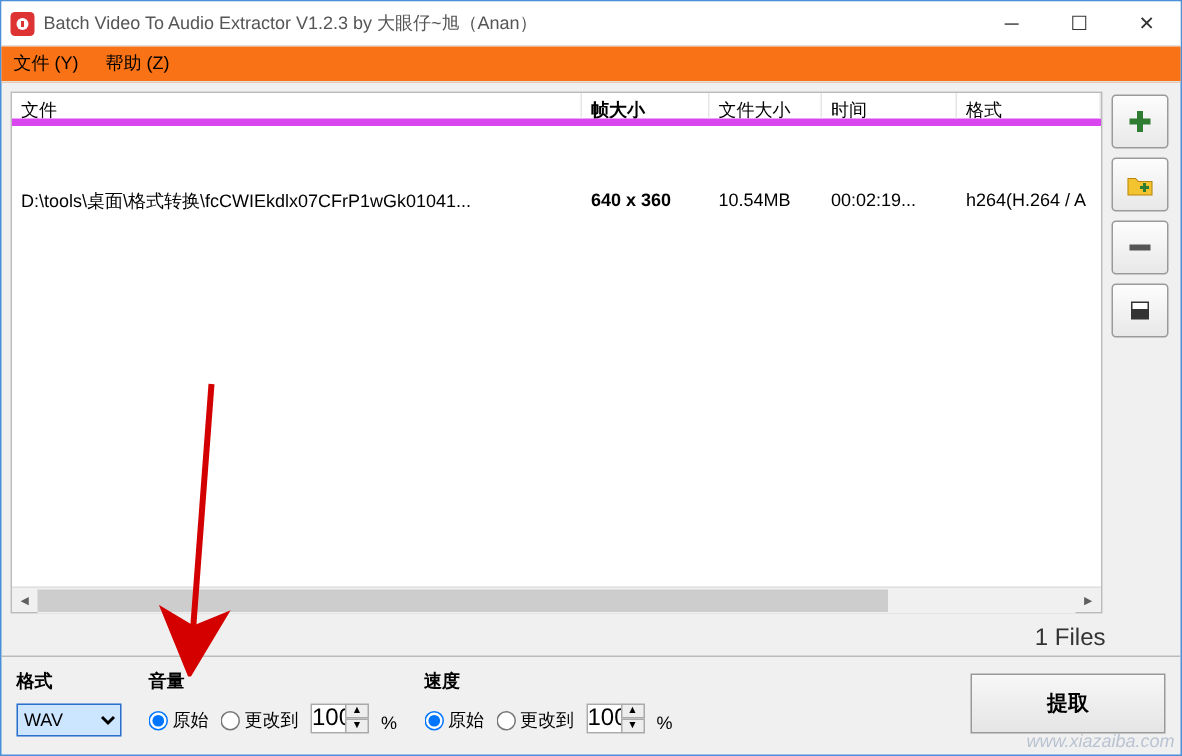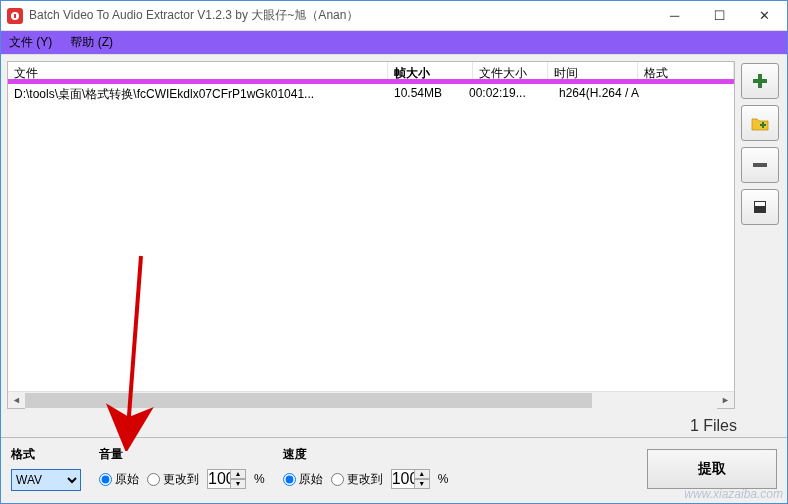--- a/index.html
+++ b/index.html
@@ -4,46 +4,46 @@
 <style>
 * { box-sizing: border-box; margin: 0; padding: 0; font-family: "Microsoft YaHei", "SimSun", Arial, sans-serif; }
 html, body { width: 788px; height: 504px; overflow: hidden; background: #fff; }
 .window { width: 788px; height: 504px; border: 1px solid #4a90d9; display: flex; flex-direction: column; background: #f0f0f0; position: relative; }
 .titlebar { height: 30px; background: #fff; display: flex; align-items: center; border-bottom: 1px solid #e0e0e0; }
 .titlebar-icon { width: 16px; height: 16px; margin: 0 6px; background: #d33; border-radius: 3px; display: flex; align-items: center; justify-content: center; }
 .titlebar-icon svg { width: 10px; height: 10px; fill: #fff; }
 .titlebar-text { flex: 1; font-size: 12px; color: #555; }
 .win-controls { display: flex; height: 100%; }
 .win-btn { width: 45px; height: 100%; display: flex; align-items: center; justify-content: center; font-size: 13px; color: #333; cursor: pointer; }
-.menubar { height: 24px; background: #8b5cf6; display: flex; align-items: center; padding: 0 8px; border-bottom: 1px solid #e0e0e0; font-size: 12px; }
+.menubar { height: 24px; background: #f97316; display: flex; align-items: center; padding: 0 8px; border-bottom: 1px solid #e0e0e0; font-size: 12px; }
 .menu-item { margin-right: 18px; cursor: pointer; }
 .content { flex: 1; display: flex; padding: 6px; gap: 6px; min-height: 0; }
 .table-area { flex: 1; background: #fff; border: 1px solid #bbb; display: flex; flex-direction: column; min-width: 0; }
 .thead { display: flex; background: #fff; border-bottom: 5px solid #d946ef; font-size: 12px; height: 22px; }
 .th { padding: 3px 6px; border-right: 1px solid #e5e5e5; overflow: hidden; white-space: nowrap; }
 .col-file { width: 380px; }
 .col-frame { width: 85px; font-weight: bold; }
 .col-size { width: 75px; }
 .col-time { width: 90px; }
 .col-format { flex: 1; }
 .tbody { flex: 1; overflow: hidden; font-size: 12px; font-family: "Consolas", "SimSun", monospace; }
-.trow { display: flex; height: 20px; }
+.trow { display: flex; height: 20px; margin-top: 40px; }
 .td { padding: 2px 6px; overflow: hidden; white-space: nowrap; text-overflow: ellipsis; }
 .hscroll { height: 17px; background: #f0f0f0; border-top: 1px solid #e0e0e0; display: flex; align-items: center; }
 .hscroll-track { flex: 1; height: 17px; background: #f0f0f0; position: relative; }
 .hscroll-thumb { position: absolute; left: 0; top: 1px; width: 82%; height: 15px; background: #cdcdcd; }
 .hscroll-arrow { width: 17px; height: 17px; display: flex; align-items: center; justify-content: center; font-size: 9px; color: #606060; }
 .side-toolbar { width: 40px; display: flex; flex-direction: column; gap: 6px; padding-top: 2px; }
 .tool-btn { width: 38px; height: 36px; background: linear-gradient(#fdfdfd,#e8e8e8); border: 1px solid #9a9a9a; border-radius: 3px; display: flex; align-items: center; justify-content: center; cursor: pointer; }
 .tool-btn svg { width: 18px; height: 18px; }
 .status-bar { text-align: right; font-size: 16px; padding: 2px 50px 2px 8px; color: #333; }
 .bottom-panel { border-top: 1px solid #bbb; padding: 8px 10px 12px 10px; display: flex; align-items: flex-start; gap: 18px; }
 .group { display: flex; flex-direction: column; gap: 6px; }
 .group-label { font-size: 12px; font-weight: bold; color: #000; }
-.group-row { display: flex; align-items: center; gap: 8px; font-size: 12px; }
+.group-row { display: flex; align-items: flex-end; gap: 8px; font-size: 12px; }
 select.fmt { width: 70px; height: 22px; border: 1px solid #2a6fc9; background: #cde6ff; font-size: 12px; }
 .radio { display: flex; align-items: center; gap: 3px; }
 .radio input { margin: 0; }
 .spin { display: flex; align-items: center; }
 .spin input { width: 24px; height: 20px; text-align: center; border: 1px solid #aaa; font-size: 16px; }
 .spin-btns { display: flex; flex-direction: column; margin-left: -1px; }
 .spin-btns button { width: 16px; height: 10px; border: 1px solid #aaa; background: #eee; font-size: 7px; line-height: 6px; padding: 0; }
 .extract-btn { margin-left: auto; width: 130px; height: 40px; background: linear-gradient(#f7f7f7,#e5e5e5); border: 1px solid #999; font-size: 14px; font-weight: bold; cursor: pointer; align-self: center; }
 .watermark { position: absolute; right: 4px; bottom: 2px; font-size: 12px; color: rgba(20,60,120,0.25); font-style: italic; pointer-events: none; text-align: center; }
 .arrow-overlay { position: absolute; pointer-events: none; z-index: 50; }
@@ -78,20 +78,21 @@
       <div class="thead">
         <div class="th col-file">文件</div>
         <div class="th col-frame">帧大小</div>
         <div class="th col-size">文件大小</div>
         <div class="th col-time">时间</div>
         <div class="th col-format">格式</div>
       </div>
       <div class="tbody">
         <div class="trow">
           <div class="td col-file">D:\tools\桌面\格式转换\fcCWIEkdlx07CFrP1wGk01041...</div>
+          <div class="td col-frame">640 x 360</div>
           <div class="td col-size">10.54MB</div>
           <div class="td col-time">00:02:19...</div>
           <div class="td col-format">h264(H.264 / A</div>
         </div>
       </div>
       <div class="hscroll">
         <div class="hscroll-arrow">◄</div>
         <div class="hscroll-track">
             <div class="hscroll-thumb"></div>
           </div>

